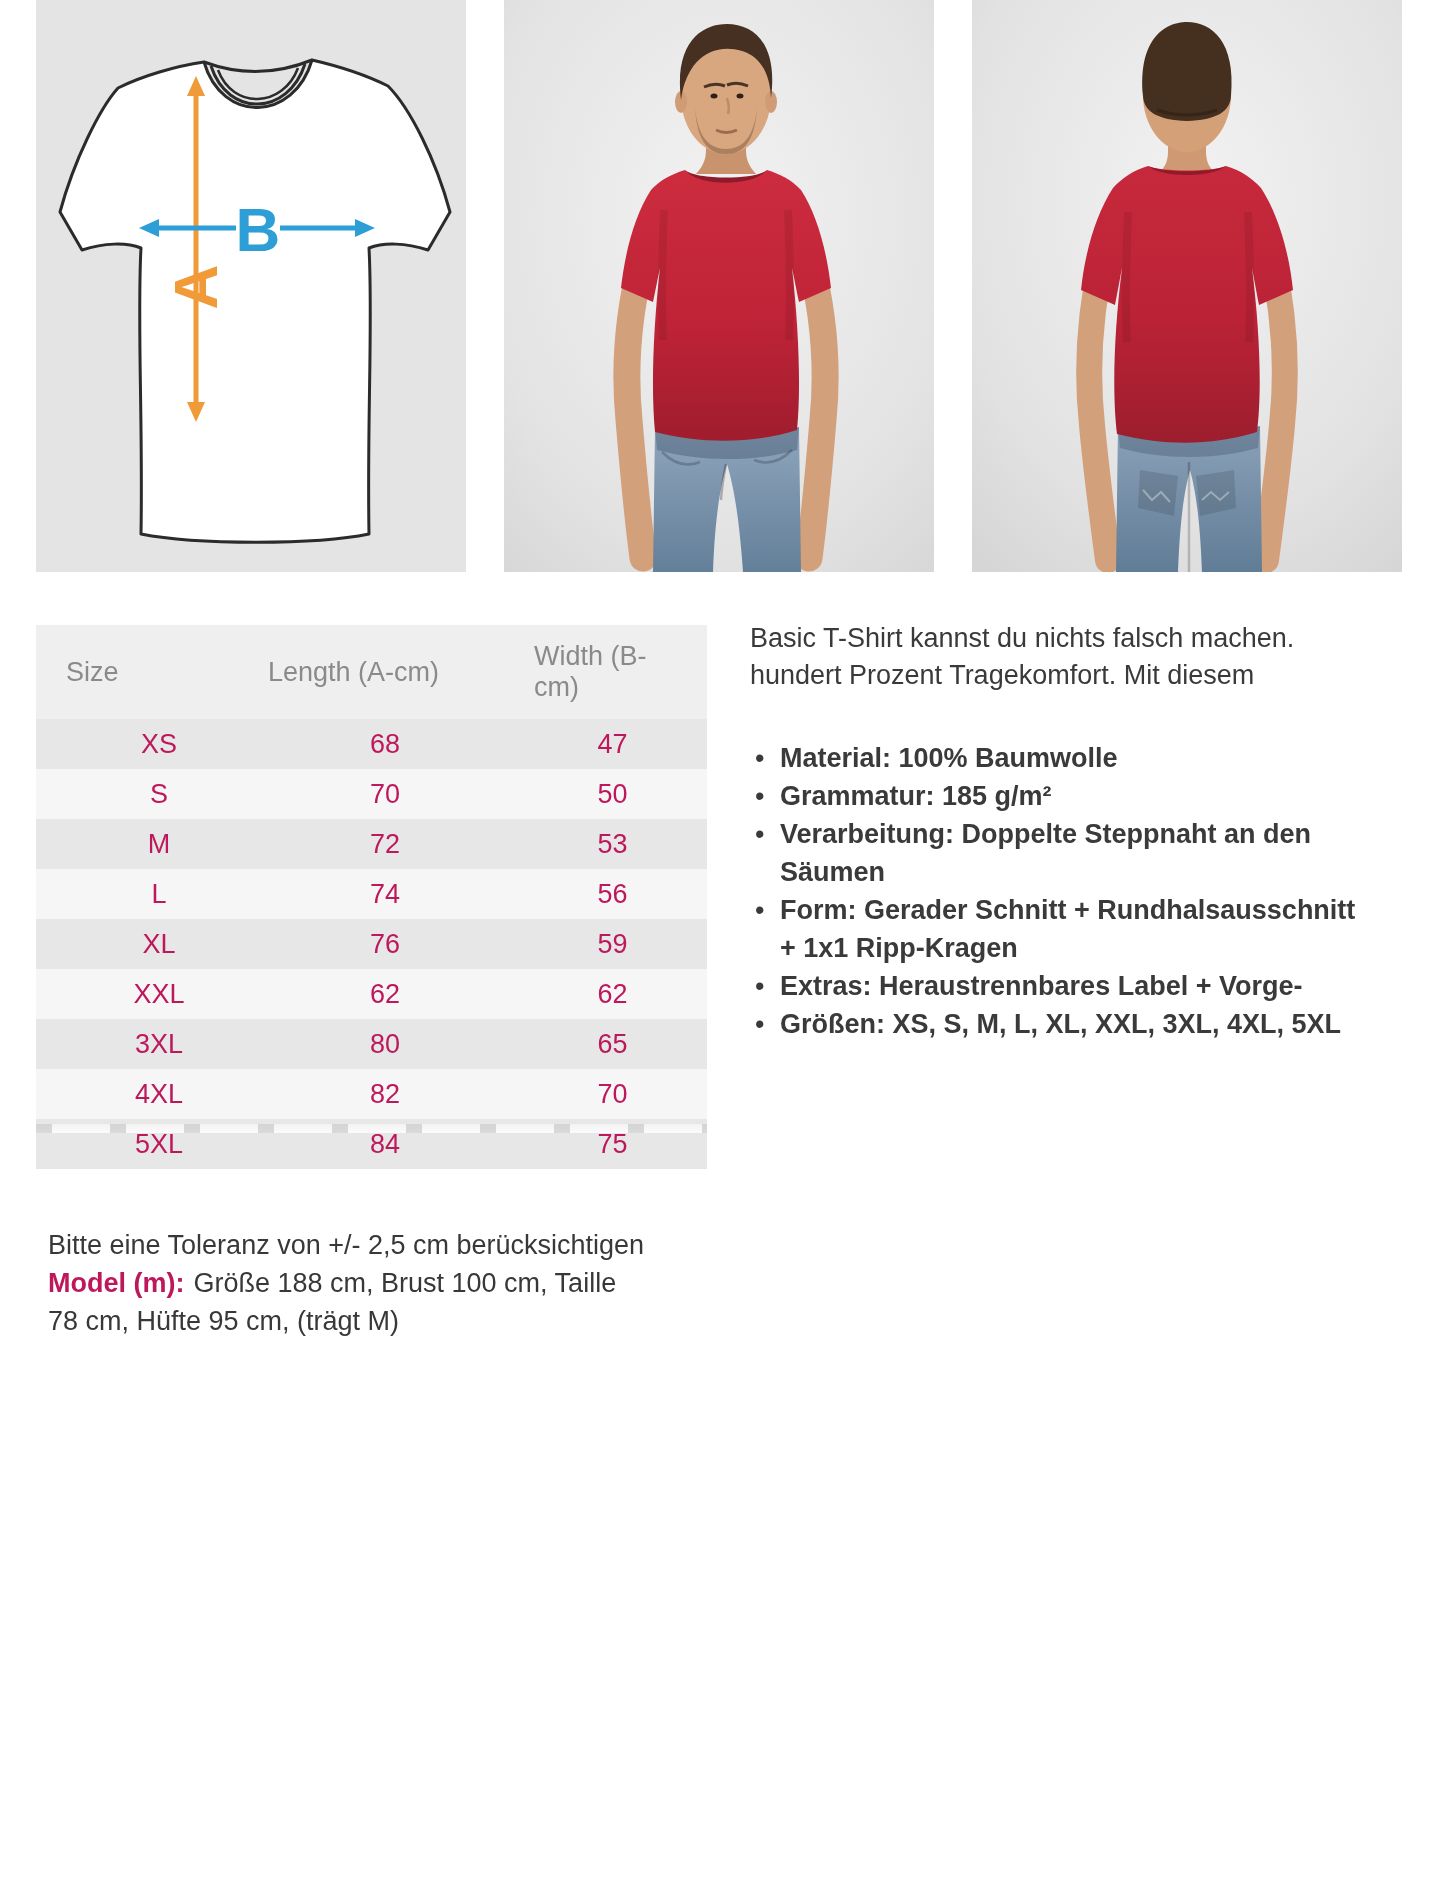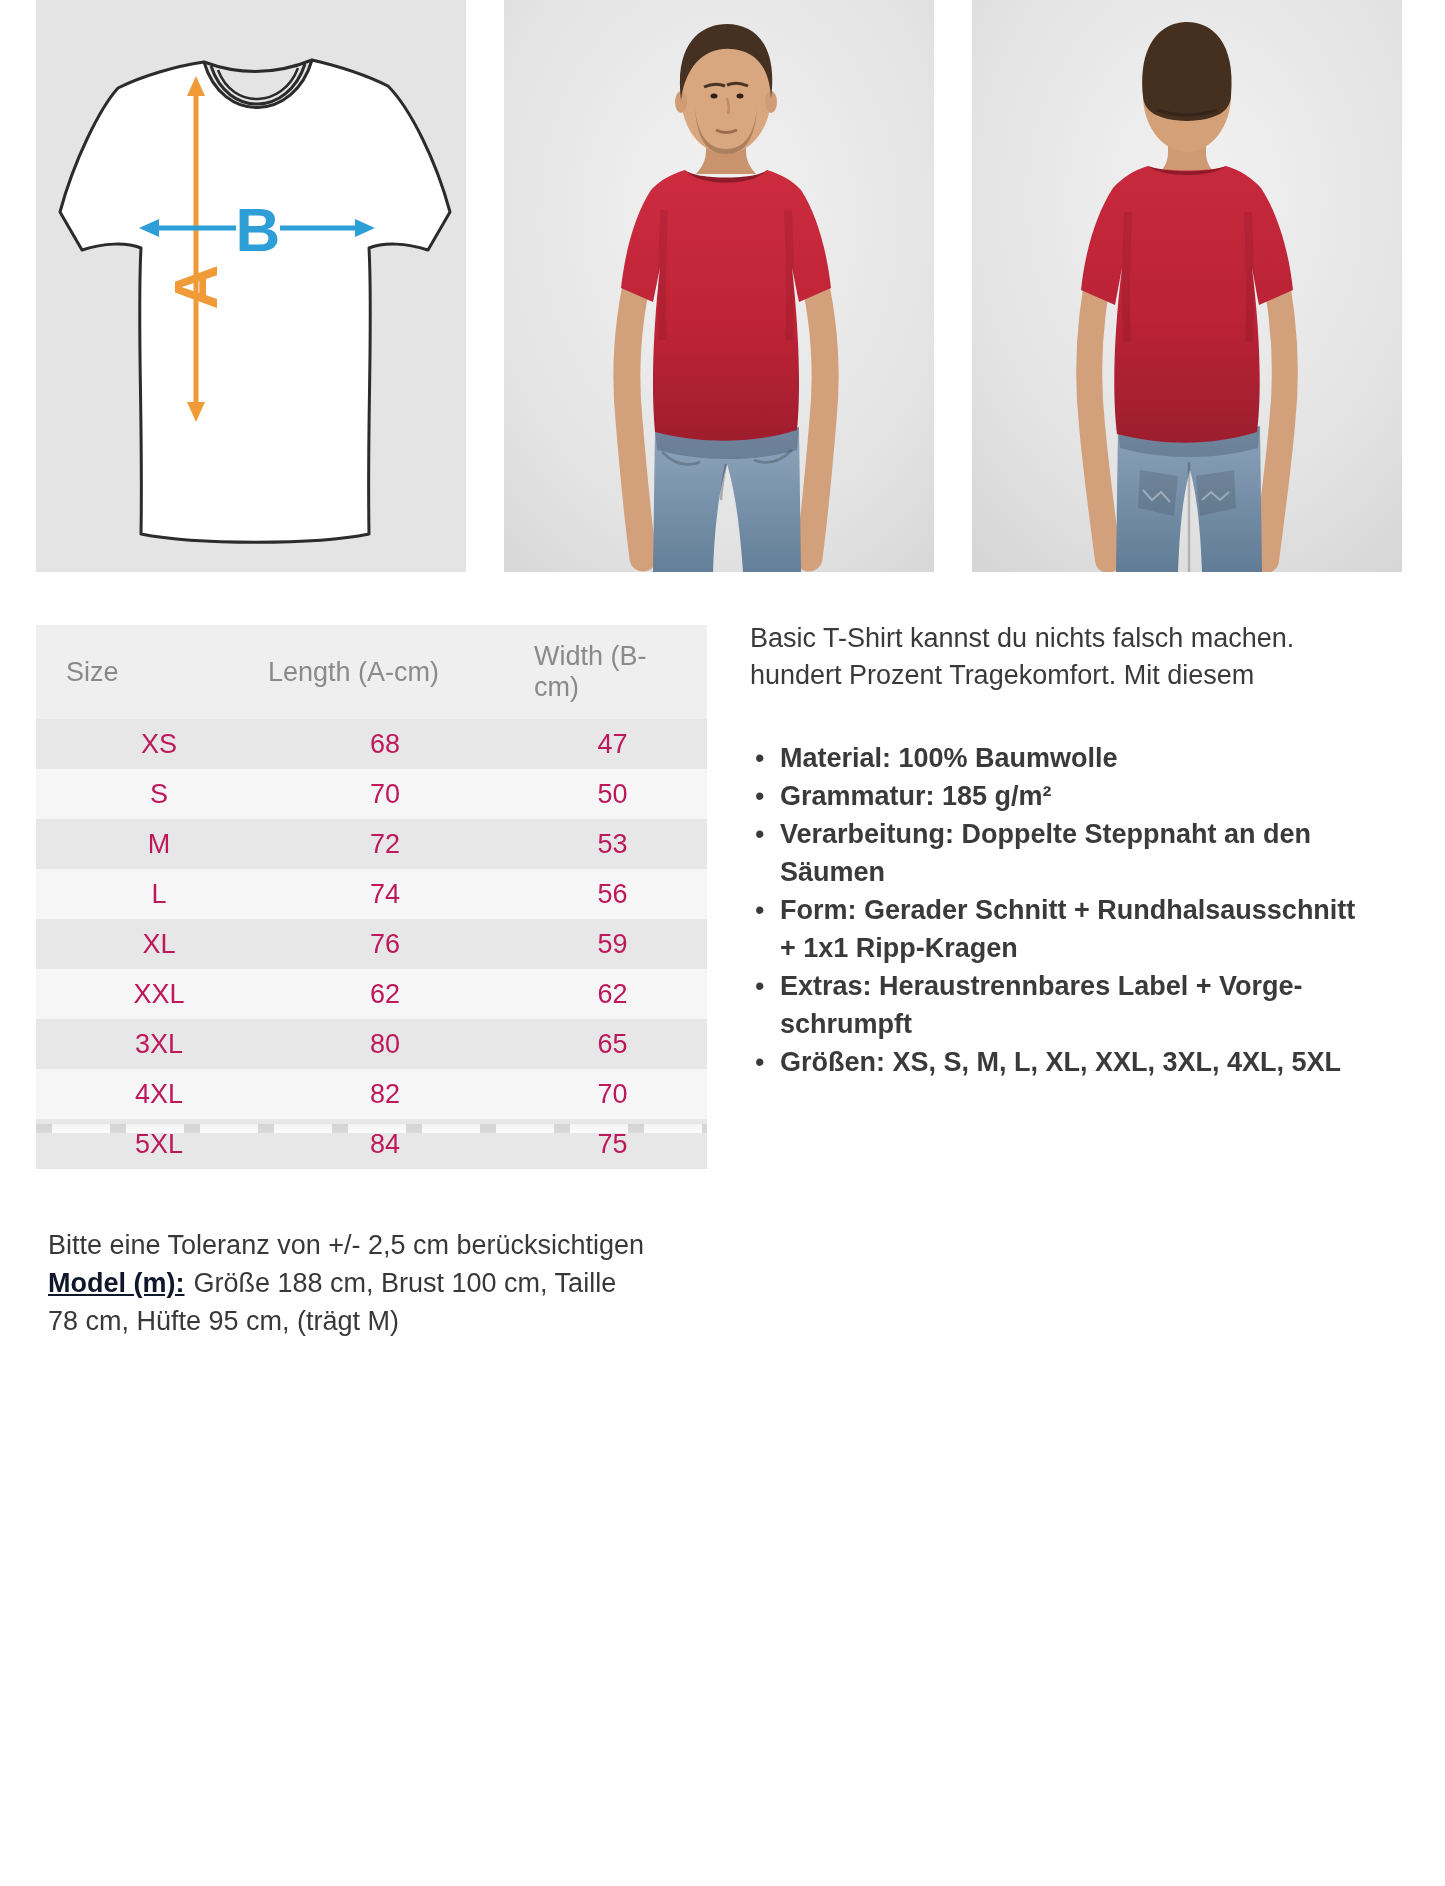--- a/index.html
+++ b/index.html
@@ -84,21 +84,21 @@
   
   .notes{
     position:absolute;
     left:48px;
     top:1226px;
     width:640px;
     font-size:27px;
     line-height:38px;
     color:#383838;
   }
-  .notes strong{color:#0f172a;margin-right:9px;text-decoration:underline;}
+  .notes strong{color:#be185d;margin-right:9px;}
 </style>
 </head>
 <body>
 
 <div class="page">
 
   <div class="panel panel-1">
     <svg viewBox="0 0 430 572">
       <rect width="430" height="572" fill="#e4e4e4"></rect>
 
@@ -318,24 +318,20 @@
       </div>
         <div class="feature-line">
         <span class="feature-marker"></span>
         <span class="feature-text">+ 1x1 Ripp-Kragen</span>
       </div>
         <div class="feature-line">
         <span class="feature-marker">•</span>
         <span class="feature-text">Extras: Heraustrennbares Label + Vorge-</span>
       </div>
         <div class="feature-line">
-        <span class="feature-marker"></span>
-        <span class="feature-text">schrumpft</span>
-      </div>
-        <div class="feature-line">
         <span class="feature-marker">•</span>
         <span class="feature-text">Größen: XS, S, M, L, XL, XXL, 3XL, 4XL, 5XL</span>
       </div>
       </div>
   </div>
 
   <div class="notes">
     <div>Bitte eine Toleranz von +/- 2,5 cm berücksichtigen</div>
     <div><strong>Model (m):</strong><span>Größe 188 cm, Brust 100 cm, Taille</span></div>
     <div>78 cm, Hüfte 95 cm, (trägt M)</div>

